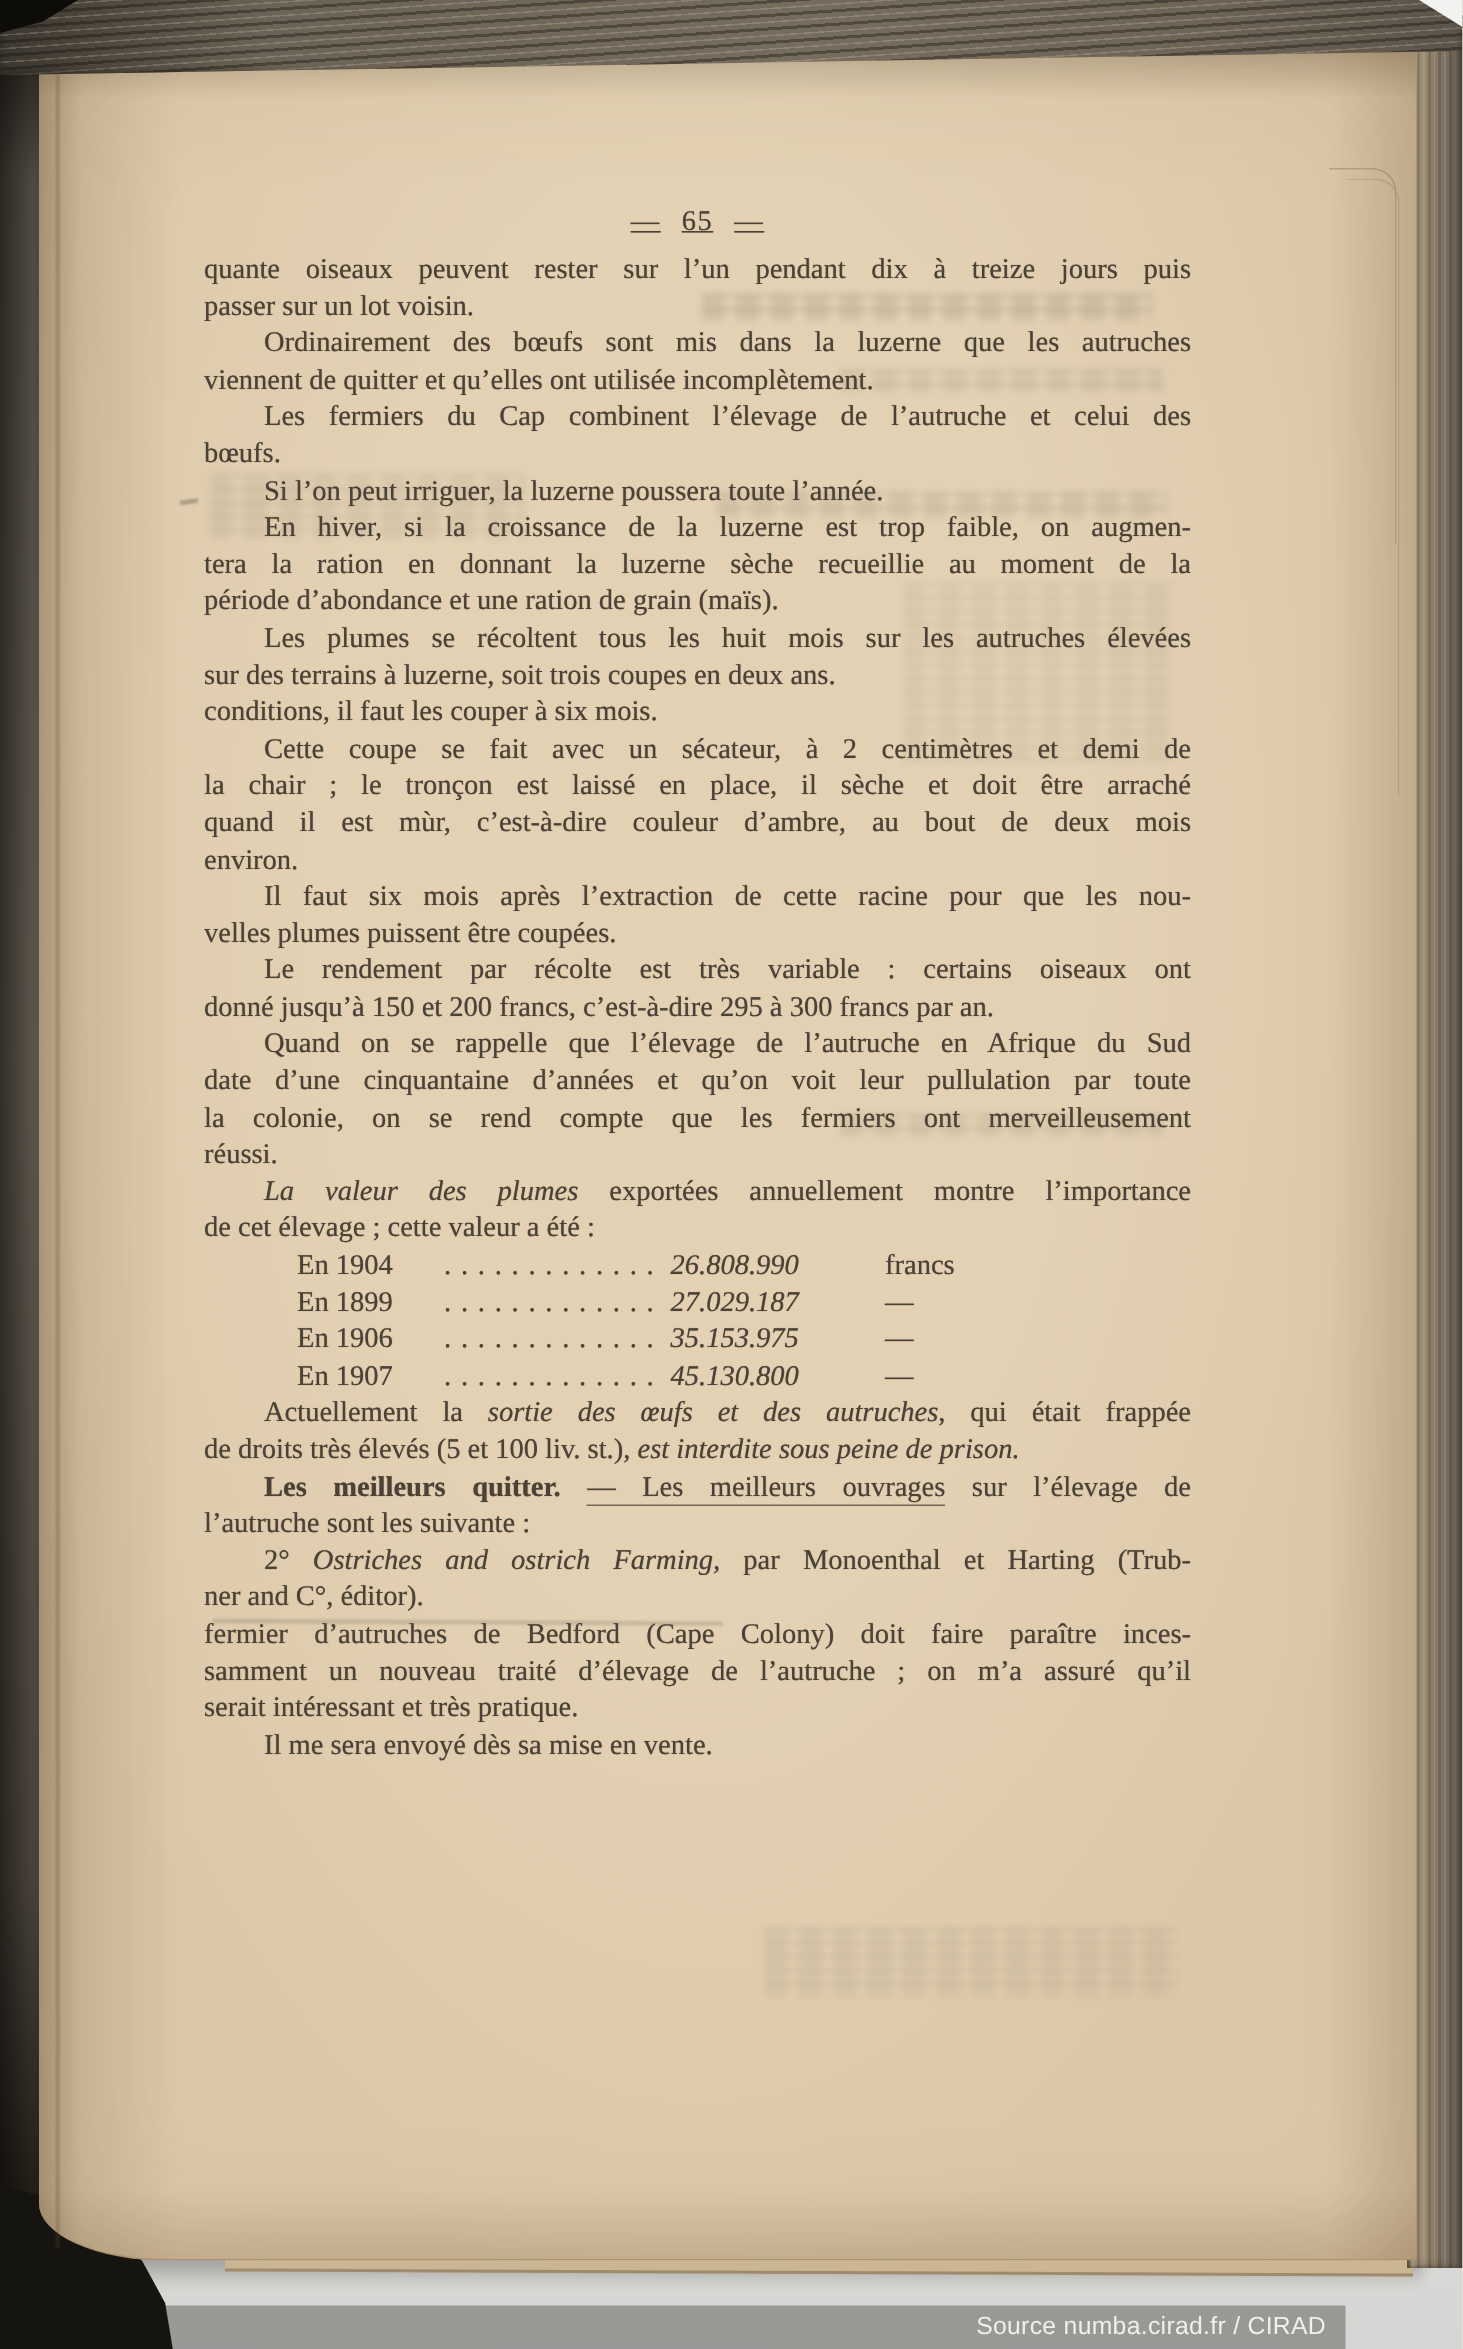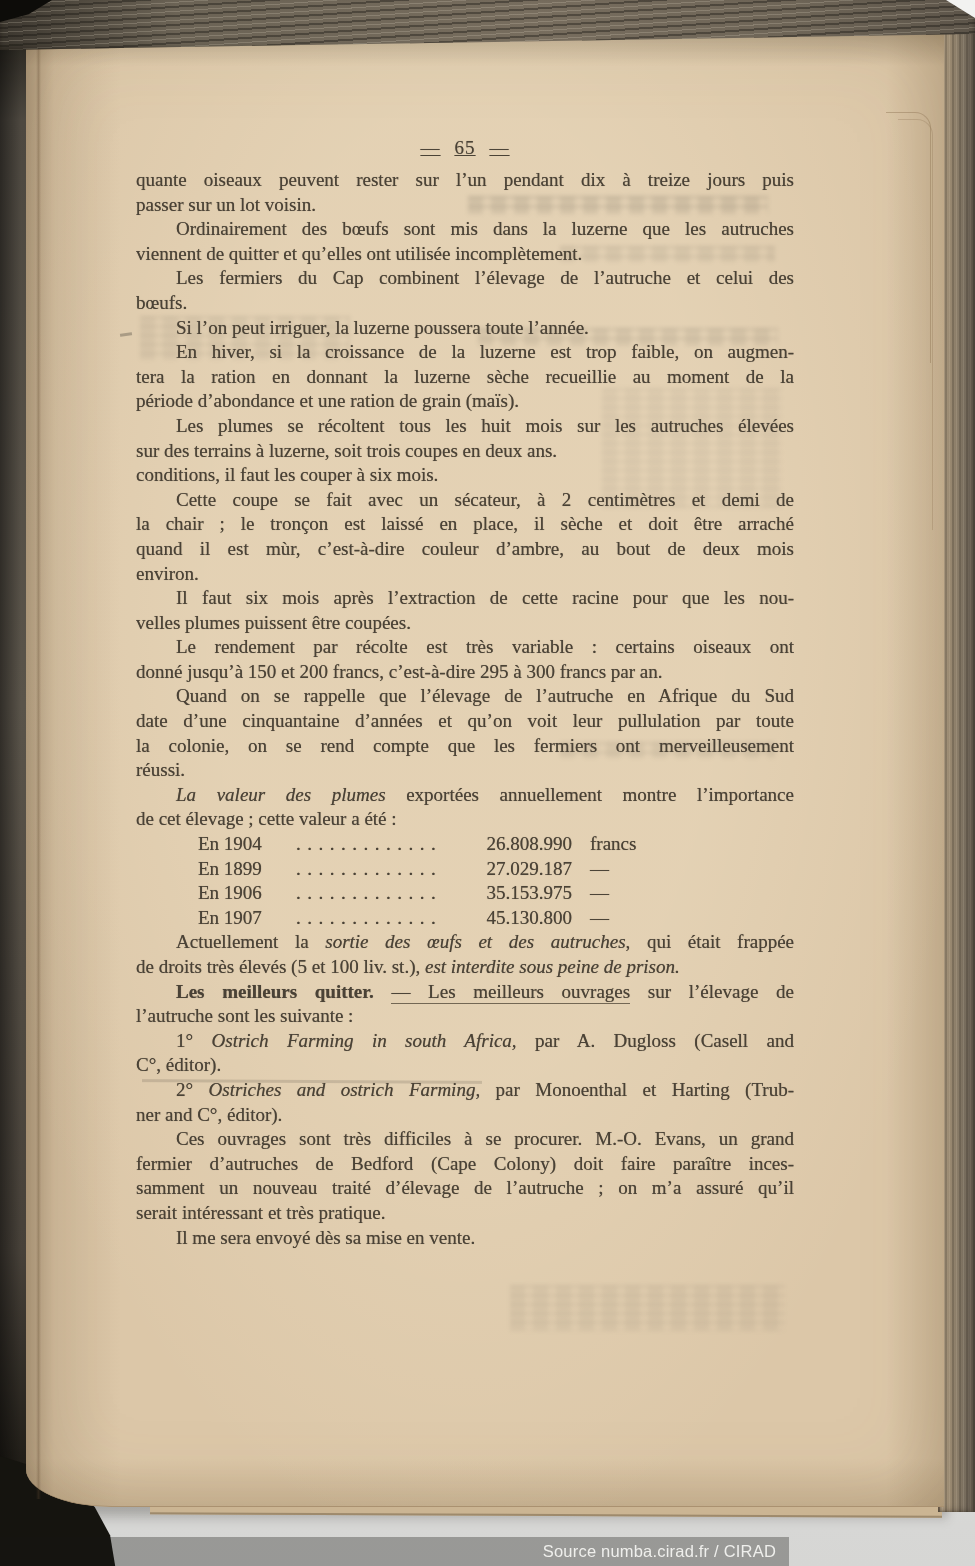--- a/index.html
+++ b/index.html
@@ -88,36 +88,36 @@
   .line.last{text-align-last:left;}
   .line.indent{text-indent:40px;}
   .line span{display:inline;}
   .it{font-style:italic;}
   .bd{font-weight:bold;}
   .ul{border-bottom:1.5px solid rgba(86,76,60,.8);padding-bottom:1px;}
   .vtable{margin-left:62px;width:480px;}
   .trow{display:flex !important;align-items:baseline;height:24.6px;overflow:hidden;}
   .tlabel{flex:0 0 92px;}
   .tdots{flex:1 1 auto;overflow:hidden;white-space:nowrap;letter-spacing:6.5px;margin:0 6px;}
-  .tvalue{flex:0 0 125px;text-align:right;}
+  .tvalue{flex:0 0 125px;text-align:left;font-style:italic;}
   .tunit{flex:0 0 88px;padding-left:18px;}
   .trow span{display:inline-block;position:static;}
 
   
   .ghost{
     z-index:4;pointer-events:none;filter:blur(2px);opacity:.5;
     background-image:
       repeating-linear-gradient(180deg, rgba(118,110,94,.38) 0 3px, rgba(0,0,0,0) 3px 9px),
       repeating-linear-gradient(90deg, rgba(118,110,94,.30) 0 15px, rgba(0,0,0,0) 15px 23px);
   }
   .pencil{z-index:4;background:rgba(105,96,82,.45);filter:blur(.6px);pointer-events:none;}
 
   
   .wm-bar{
-    left:0;top:1537px;width:789px;height:29px;z-index:9;
+    left:0;top:1537px;width:897px;height:29px;z-index:9;
     background:rgba(22,22,20,.32);
     font-family:"Liberation Sans","DejaVu Sans",sans-serif;
   }
   .wm-text{
     position:absolute;right:13px;top:0;line-height:29px;
     font-size:16.5px;color:#efefec;letter-spacing:.2px;
   }
 </style>
 </head>
 <body>
@@ -223,29 +223,24 @@
       </div>
       <div class="para">
         <div class="line indent"><span>Actuellement la </span><span class="it">sortie des œufs et des autruches</span><span>, qui était frappée</span></div>
         <div class="line last"><span>de droits très élevés (5 et 100 liv. st.), </span><span class="it">est interdite sous peine de prison.</span></div>
       </div>
       <div class="para">
         <div class="line indent"><span class="bd">Les meilleurs quitter.</span><span> </span><span class="ul">— Les meilleurs ouvrages</span><span> sur l’élevage de</span></div>
         <div class="line last"><span>l’autruche sont les suivante :</span></div>
       </div>
       <div class="para">
-        <div class="line indent"><span>1° </span><span class="it">Ostrich Farming in south Africa,</span><span> par A. Dugloss (Casell and</span></div>
-        <div class="line last"><span>C°, éditor).</span></div>
-      </div>
-      <div class="para">
         <div class="line indent"><span>2° </span><span class="it">Ostriches and ostrich Farming,</span><span> par Monoenthal et Harting (Trub-</span></div>
         <div class="line last"><span>ner and C°, éditor).</span></div>
       </div>
       <div class="para">
-        <div class="line indent"><span>Ces ouvrages sont très difficiles à se procurer. M.-O. Evans, un grand</span></div>
         <div class="line"><span>fermier d’autruches de Bedford (Cape Colony) doit faire paraître inces-</span></div>
         <div class="line"><span>samment un nouveau traité d’élevage de l’autruche ; on m’a assuré qu’il</span></div>
         <div class="line last"><span>serait intéressant et très pratique.</span></div>
       </div>
       <div class="para">
         <div class="line indent last"><span>Il me sera envoyé dès sa mise en vente.</span></div>
       </div>
     </div>
 
   <div class="ghost" style="left:468px;top:196px;width:300px;height:18px;"></div>

